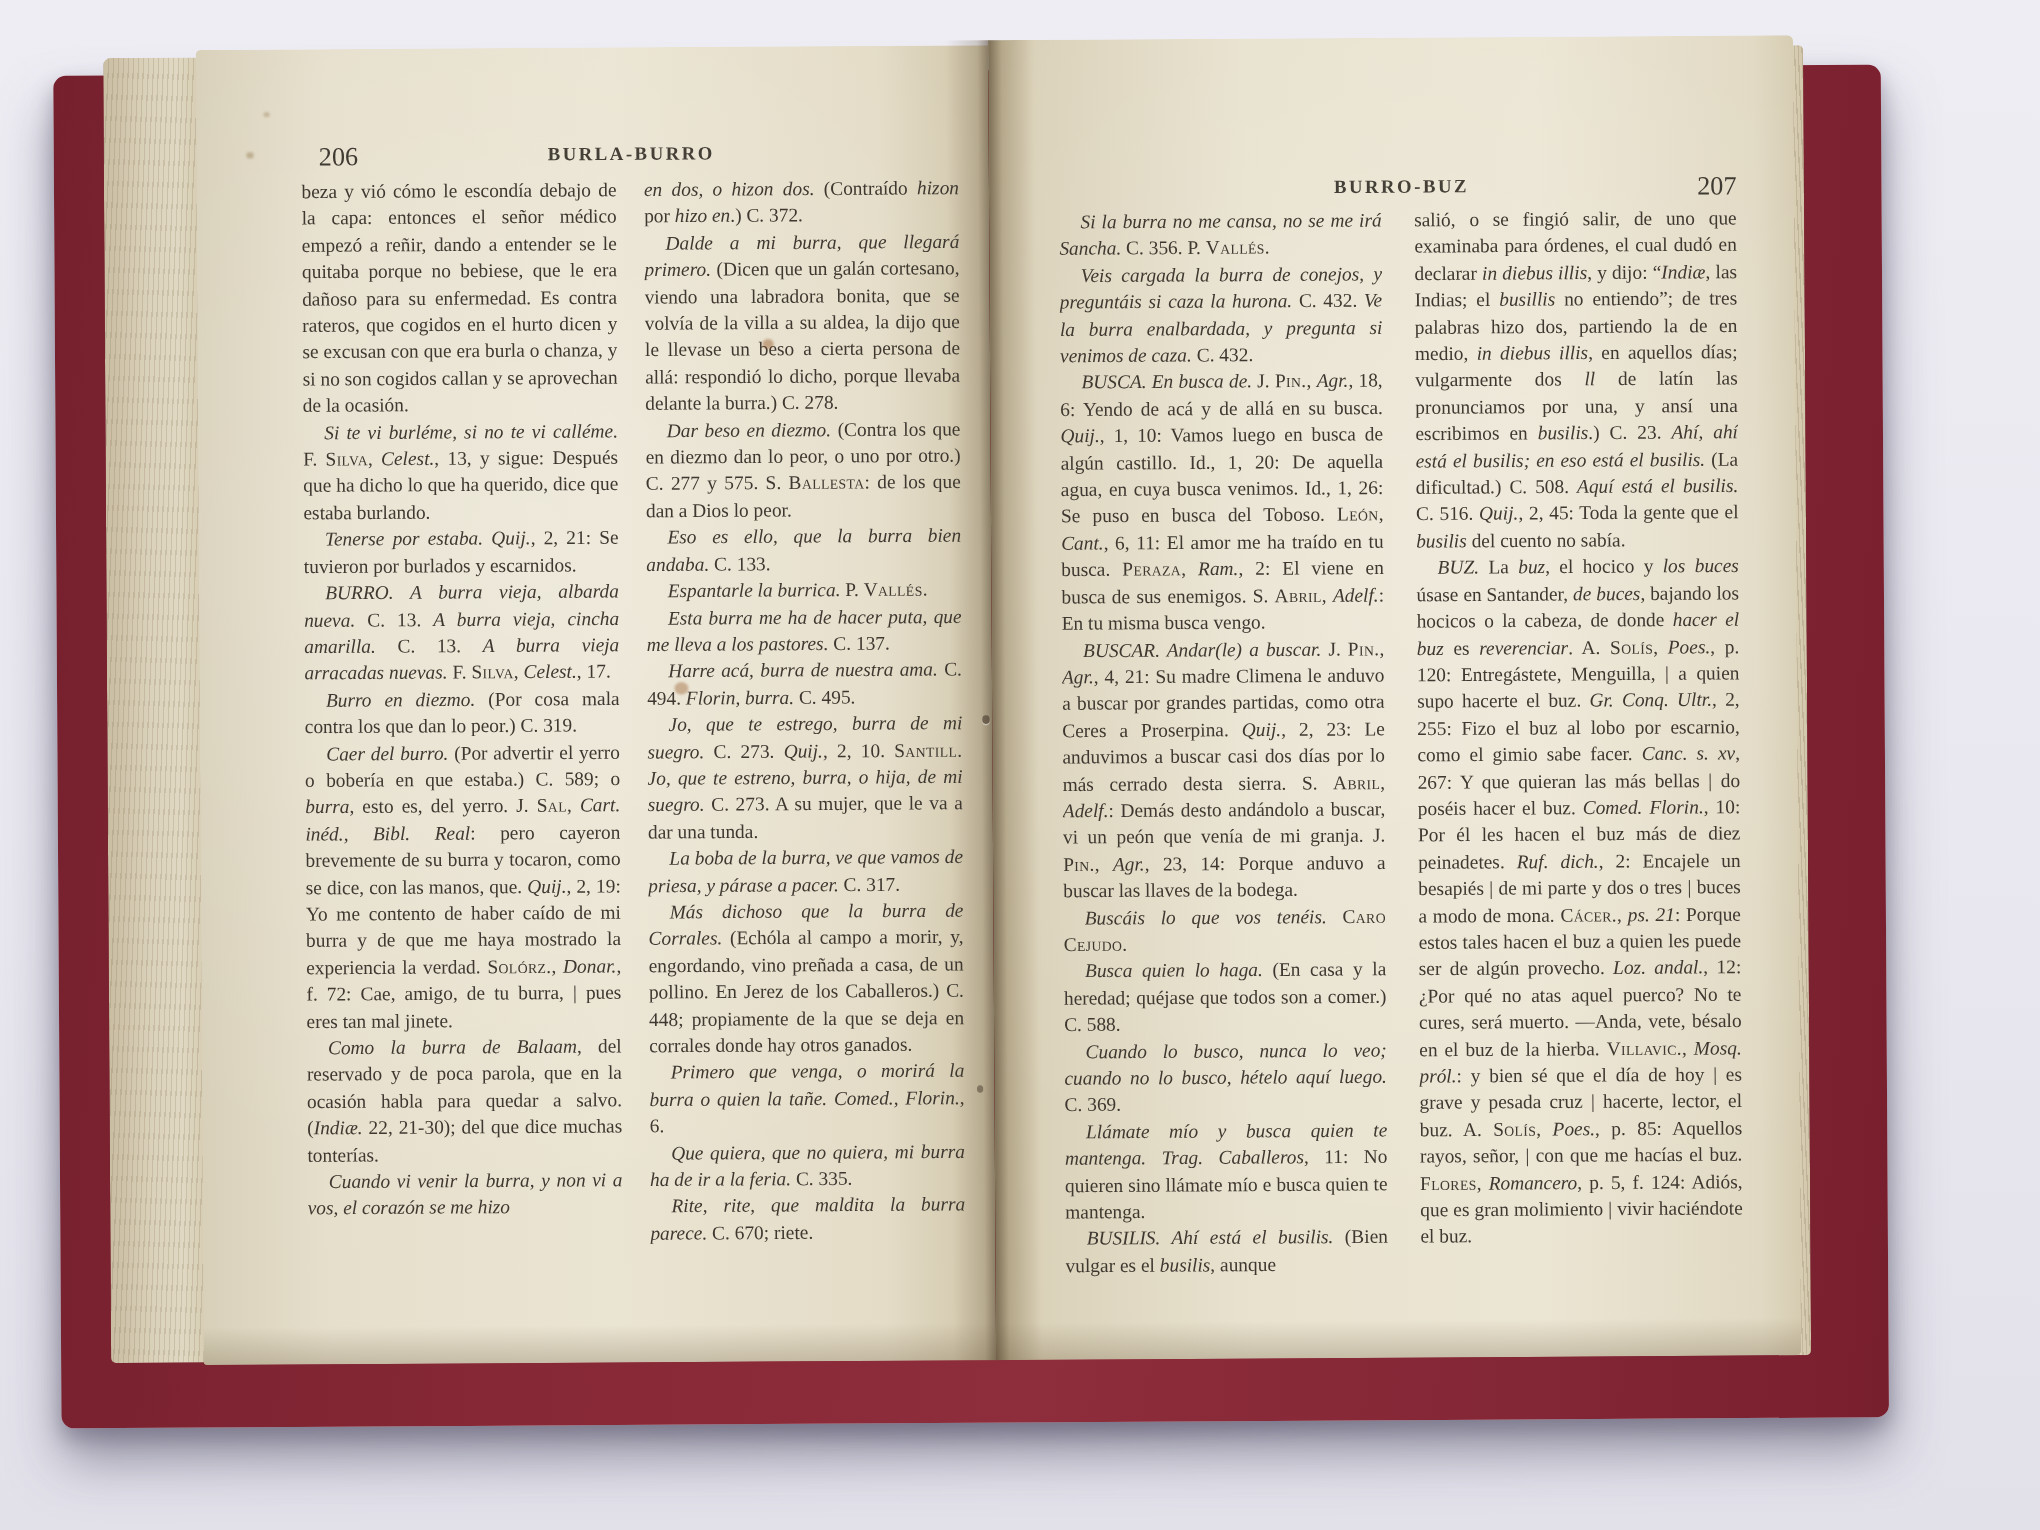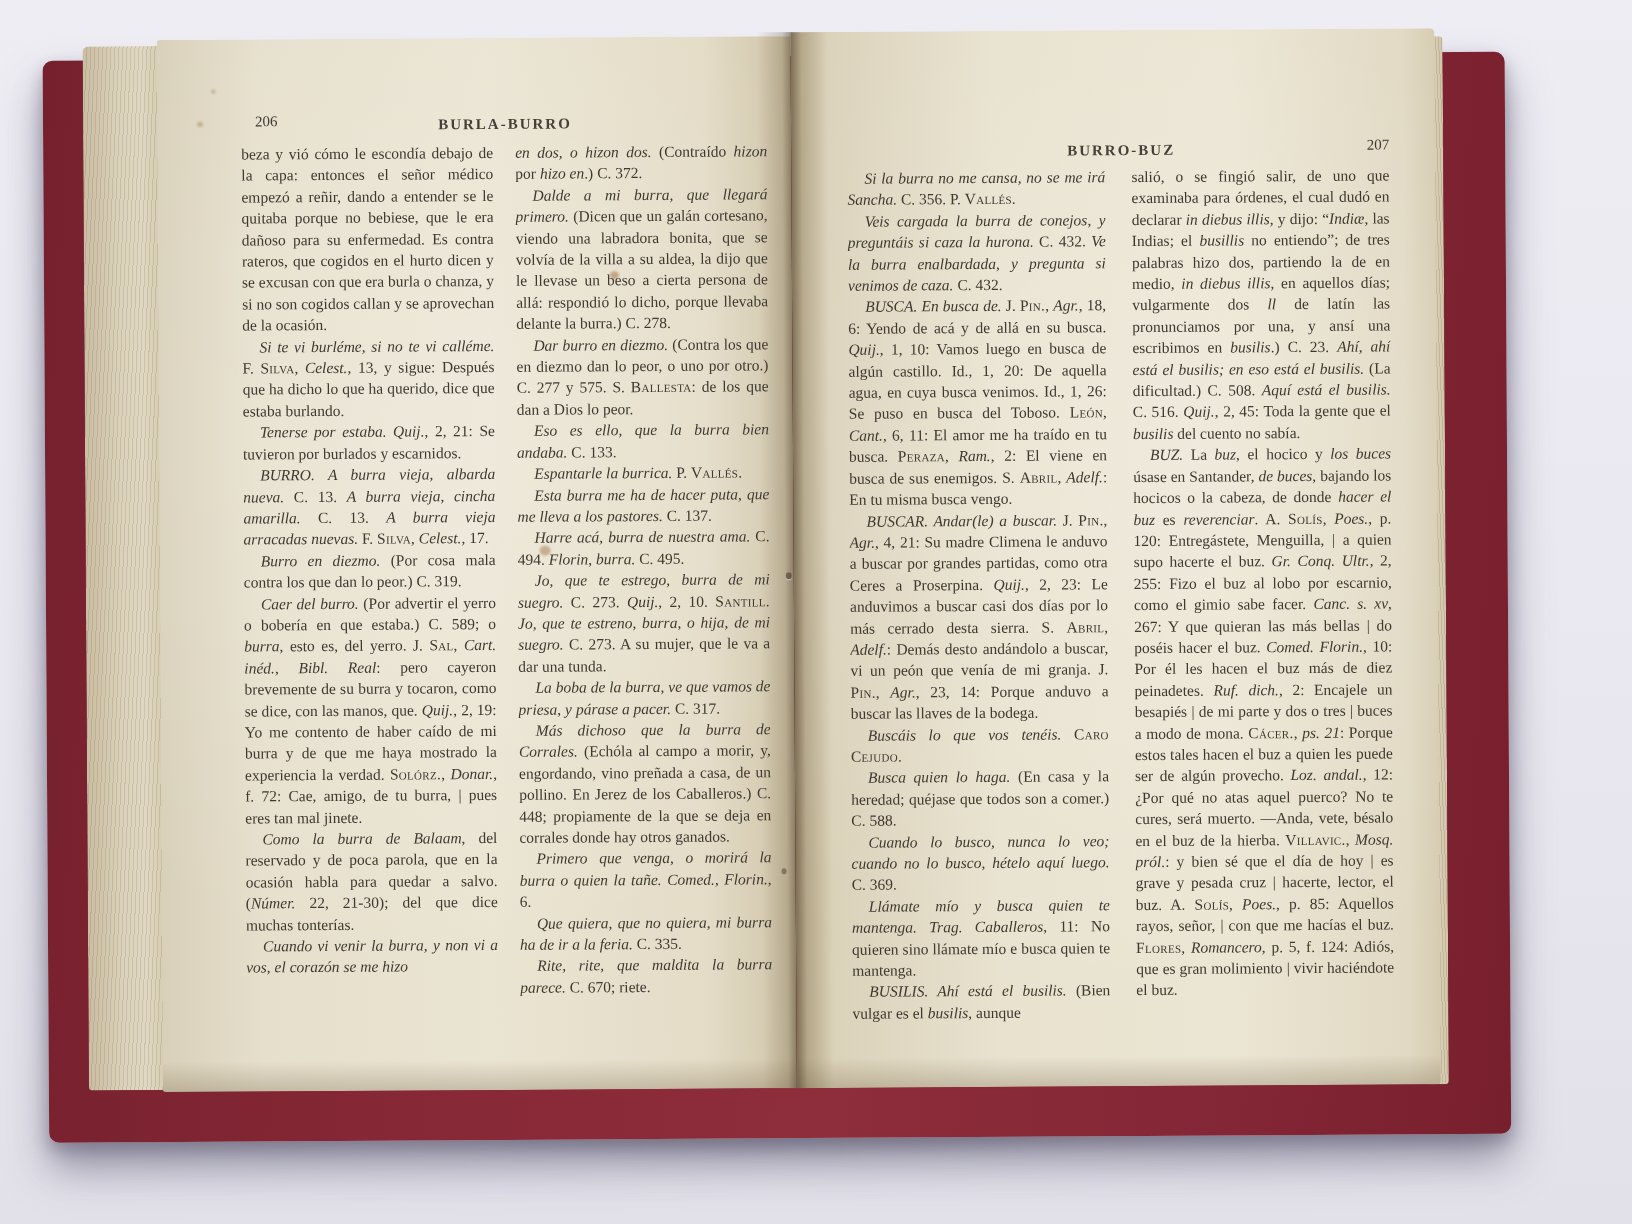--- a/index.html
+++ b/index.html
@@ -60,21 +60,21 @@
                rgba(66,51,32,.52) 50%, rgba(97,79,52,.22) 64%, rgba(0,0,0,0) 100%);
   }
   
   .head-row{position:absolute;}
   .page-left .head-row{left:86px;top:78px;width:524px;}
   .page-right .head-row{left:58px;top:112px;width:544px;}
   .running-head{
     display:block;text-align:center;font-size:15px;letter-spacing:2px;
     color:#443f37;font-weight:bold;
   }
-  .page-num{position:absolute;top:-4px;font-size:15px;color:#3f3a32;}
+  .page-num{position:absolute;top:-4px;font-size:21px;color:#3f3a32;}
   .page-left .page-num{left:12px;}
   .page-right .page-num{right:4px;text-align:right;}
   
   .content{position:absolute;display:flex;}
   .page-left .content{left:84px;top:104px;gap:22px;}
   .page-right .content{left:56px;top:136px;gap:26px;}
   .col{
     width:252px;height:898px;overflow:hidden;
     text-align:justify;font-size:15.5px;line-height:21.4px;color:#3e3830;
   }
@@ -109,27 +109,27 @@
       <span class="running-head">BURLA-BURRO</span>
     </div>
     <div class="content">
       <div class="col">
           <p class="para"><span class="n">beza y vió cómo le escondía debajo de la capa: entonces el señor médico empezó a reñir, dando a entender se le quitaba porque no bebiese, que le era dañoso para su enfermedad. Es contra rateros, que cogidos en el hurto dicen y se excusan con que era burla o chanza, y si no son cogidos callan y se aprovechan de la ocasión.</span></p>
           <p class="para ind"><span class="i">Si te vi burléme, si no te vi calléme.</span><span class="n"> F. </span><span class="sc">Silva</span><span class="n">, </span><span class="i">Celest.</span><span class="n">, 13, y sigue: Después que ha dicho lo que ha querido, dice que estaba burlando.</span></p>
           <p class="para ind"><span class="i">Tenerse por estaba.</span><span class="n"> </span><span class="i">Quij.</span><span class="n">, 2, 21: Se tuvieron por burlados y escarnidos.</span></p>
           <p class="para ind"><span class="i">BURRO. A burra vieja, albarda nueva.</span><span class="n"> C. 13. </span><span class="i">A burra vieja, cincha amarilla.</span><span class="n"> C. 13. </span><span class="i">A burra vieja arracadas nuevas.</span><span class="n"> F. </span><span class="sc">Silva</span><span class="n">, </span><span class="i">Celest.</span><span class="n">, 17.</span></p>
           <p class="para ind"><span class="i">Burro en diezmo.</span><span class="n"> (Por cosa mala contra los que dan lo peor.) C. 319.</span></p>
           <p class="para ind"><span class="i">Caer del burro.</span><span class="n"> (Por advertir el yerro o bobería en que estaba.) C. 589; o </span><span class="i">burra</span><span class="n">, esto es, del yerro. J. </span><span class="sc">Sal</span><span class="n">, </span><span class="i">Cart. inéd., Bibl. Real</span><span class="n">: pero cayeron brevemente de su burra y tocaron, como se dice, con las manos, que. </span><span class="i">Quij.</span><span class="n">, 2, 19: Yo me contento de haber caído de mi burra y de que me haya mostrado la experiencia la verdad. </span><span class="sc">Solórz.</span><span class="n">, </span><span class="i">Donar.</span><span class="n">, f. 72: Cae, amigo, de tu burra, | pues eres tan mal jinete.</span></p>
-          <p class="para ind"><span class="i">Como la burra de Balaam</span><span class="n">, del reservado y de poca parola, que en la ocasión habla para quedar a salvo. (</span><span class="i">Númer.</span><span class="n"> 22, 21-30); del que dice muchas tonterías.</span></p>
+          <p class="para ind"><span class="i">Como la burra de Balaam</span><span class="n">, del reservado y de poca parola, que en la ocasión habla para quedar a salvo. (</span><span class="i">Indiæ.</span><span class="n"> 22, 21-30); del que dice muchas tonterías.</span></p>
           <p class="para ind"><span class="i">Cuando vi venir la burra, y non vi a vos, el corazón se me hizo</span></p>
         </div>
       <div class="col">
           <p class="para"><span class="i">en dos, o hizon dos.</span><span class="n"> (Contraído </span><span class="i">hizon</span><span class="n"> por </span><span class="i">hizo en</span><span class="n">.) C. 372.</span></p>
           <p class="para ind"><span class="i">Dalde a mi burra, que llegará primero.</span><span class="n"> (Dicen que un galán cortesano, viendo una labradora bonita, que se volvía de la villa a su aldea, la dijo que le llevase un beso a cierta persona de allá: respondió lo dicho, porque llevaba delante la burra.) C. 278.</span></p>
-          <p class="para ind"><span class="i">Dar burro en diezmo.</span><span class="n"> (Contra los que en diezmo dan lo peor, o uno por otro.) C. 277 y 575. S. </span><span class="sc">Ballesta</span><span class="n">: de los que dan a Dios lo peor.</span></p>
+          <p class="para ind"><span class="i">Dar beso en diezmo.</span><span class="n"> (Contra los que en diezmo dan lo peor, o uno por otro.) C. 277 y 575. S. </span><span class="sc">Ballesta</span><span class="n">: de los que dan a Dios lo peor.</span></p>
           <p class="para ind"><span class="i">Eso es ello, que la burra bien andaba.</span><span class="n"> C. 133.</span></p>
           <p class="para ind"><span class="i">Espantarle la burrica.</span><span class="n"> P. </span><span class="sc">Vallés</span><span class="n">.</span></p>
           <p class="para ind"><span class="i">Esta burra me ha de hacer puta, que me lleva a los pastores.</span><span class="n"> C. 137.</span></p>
           <p class="para ind"><span class="i">Harre acá, burra de nuestra ama.</span><span class="n"> C. 494. </span><span class="i">Florin, burra.</span><span class="n"> C. 495.</span></p>
           <p class="para ind"><span class="i">Jo, que te estrego, burra de mi suegro.</span><span class="n"> C. 273. </span><span class="i">Quij.</span><span class="n">, 2, 10. </span><span class="sc">Santill.</span><span class="n"> </span><span class="i">Jo, que te estreno, burra, o hija, de mi suegro.</span><span class="n"> C. 273. A su mujer, que le va a dar una tunda.</span></p>
           <p class="para ind"><span class="i">La boba de la burra, ve que vamos de priesa, y párase a pacer.</span><span class="n"> C. 317.</span></p>
           <p class="para ind"><span class="i">Más dichoso que la burra de Corrales.</span><span class="n"> (Echóla al campo a morir, y, engordando, vino preñada a casa, de un pollino. En Jerez de los Caballeros.) C. 448; propiamente de la que se deja en corrales donde hay otros ganados.</span></p>
           <p class="para ind"><span class="i">Primero que venga, o morirá la burra o quien la tañe.</span><span class="n"> </span><span class="i">Comed., Florin.</span><span class="n">, 6.</span></p>
           <p class="para ind"><span class="i">Que quiera, que no quiera, mi burra ha de ir a la feria.</span><span class="n"> C. 335.</span></p>
           <p class="para ind"><span class="i">Rite, rite, que maldita la burra parece.</span><span class="n"> C. 670; riete.</span></p>

